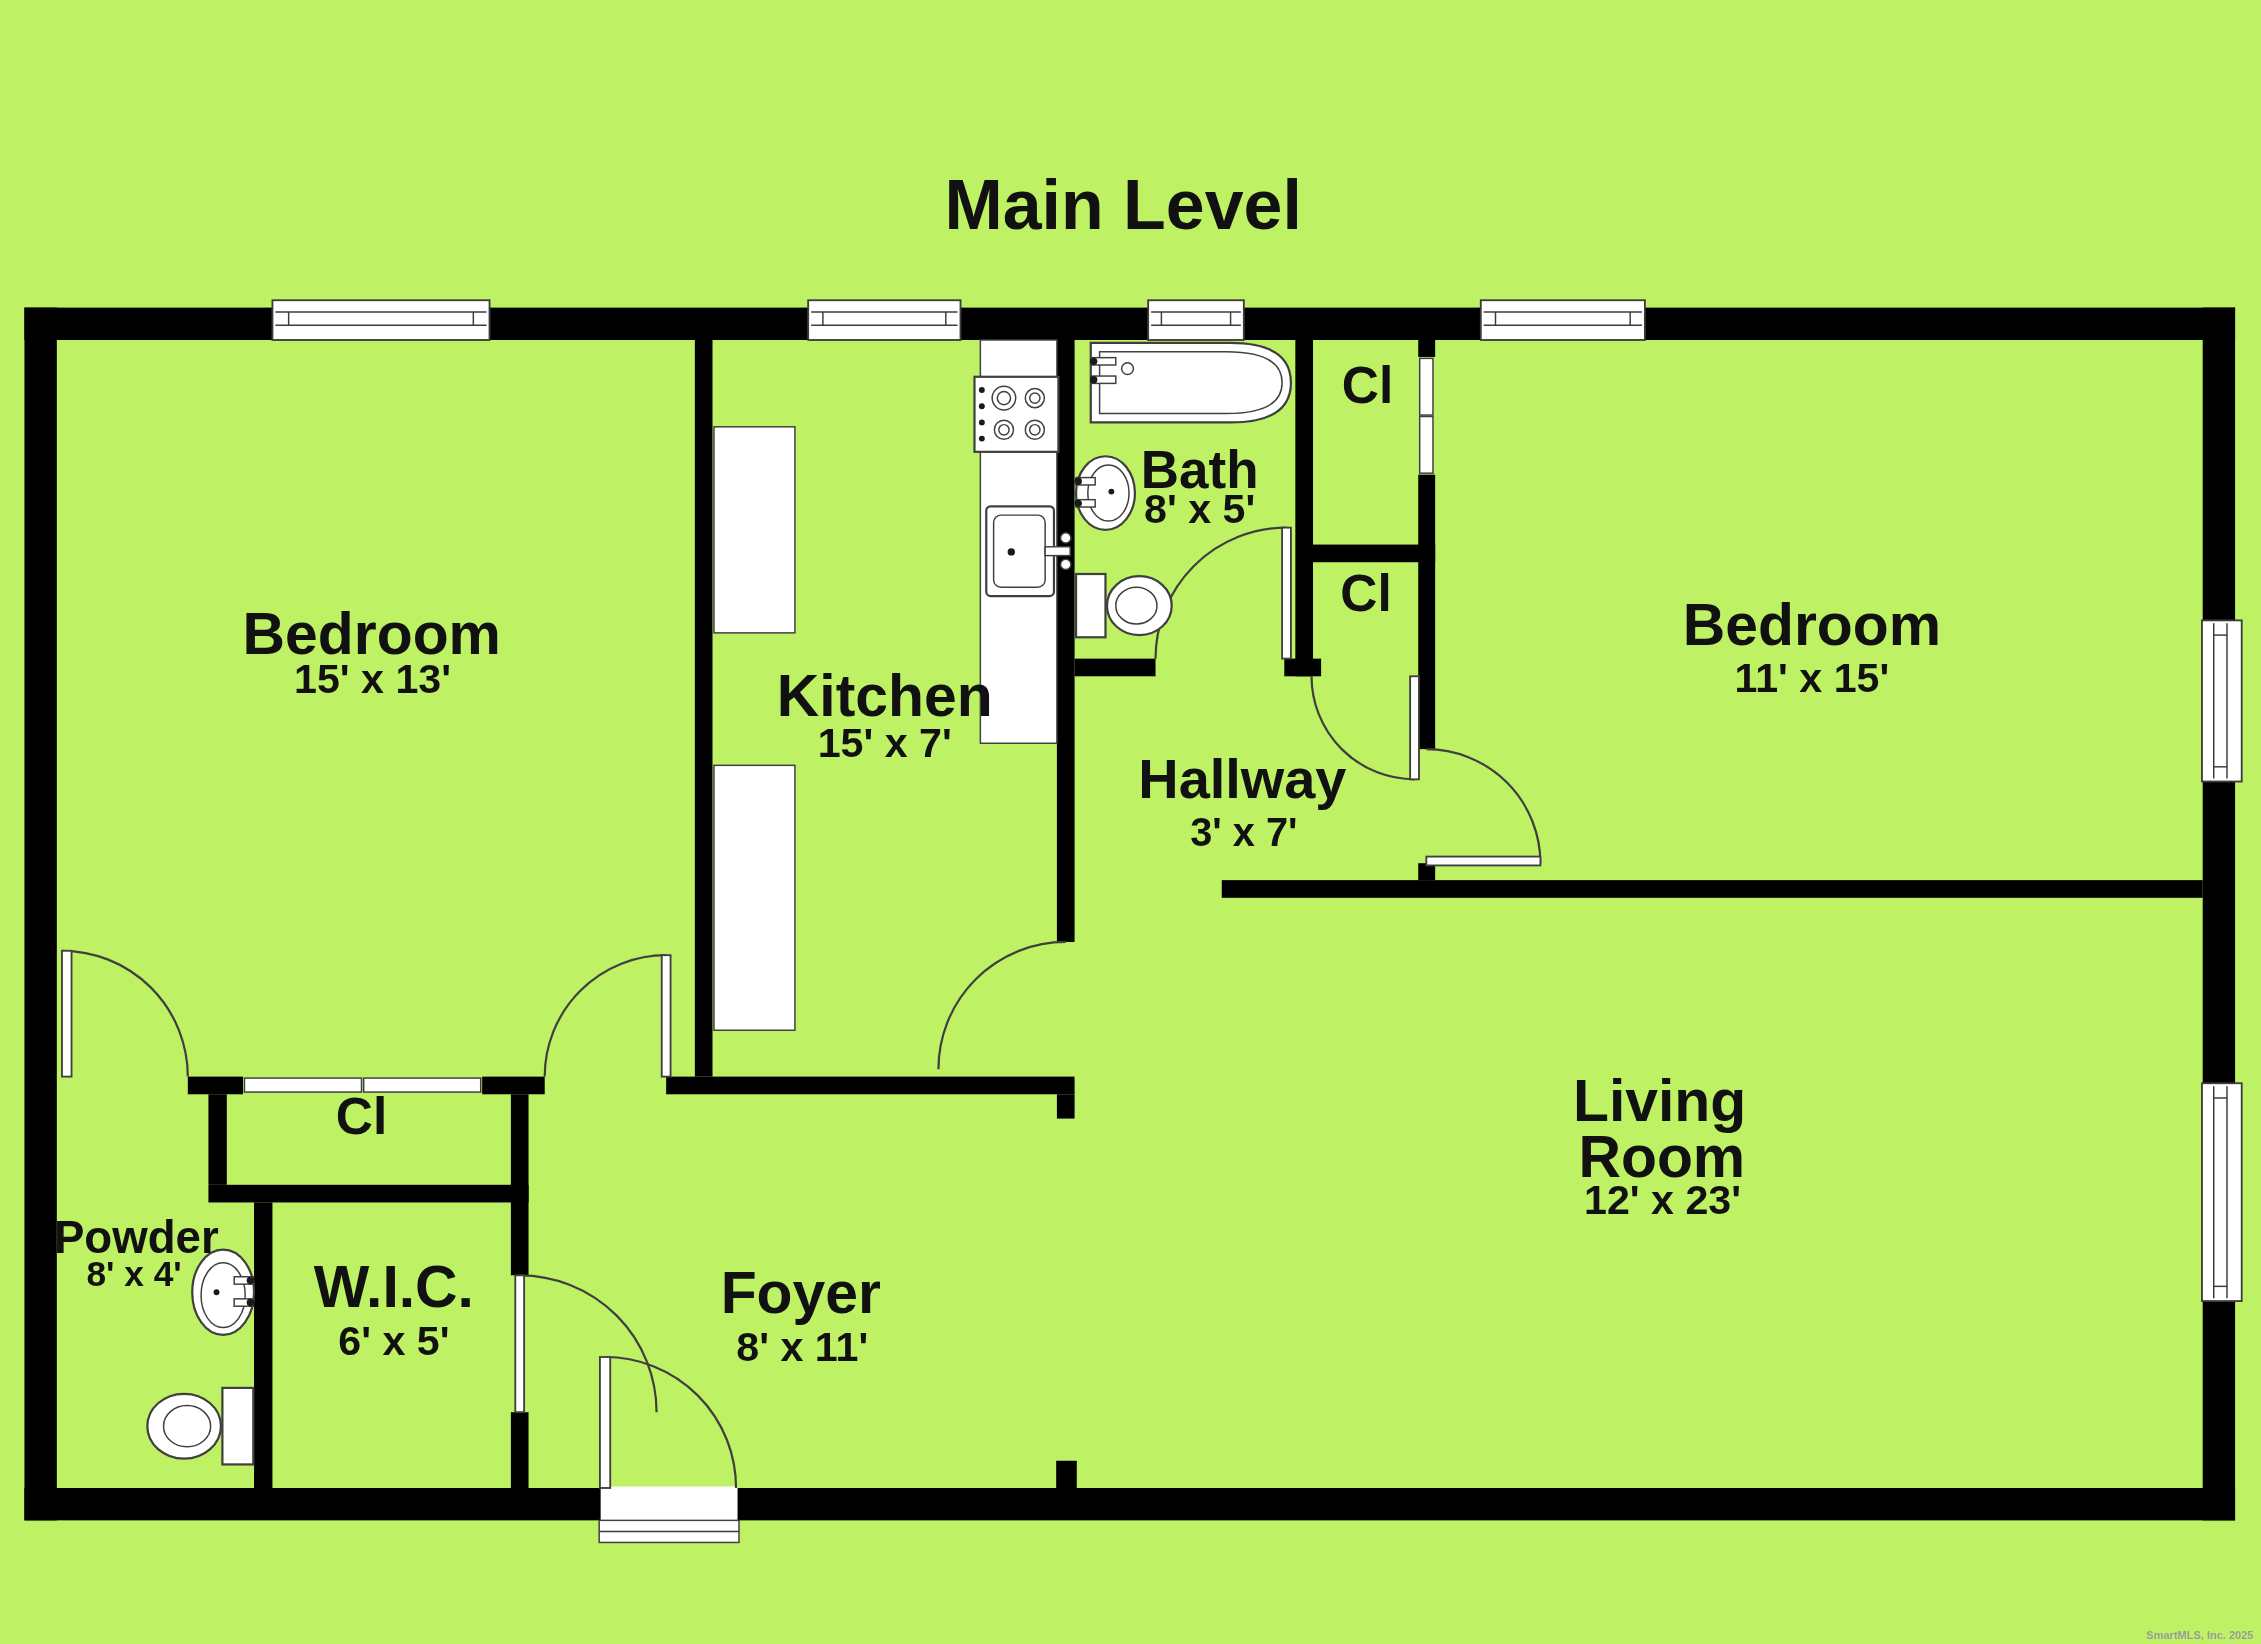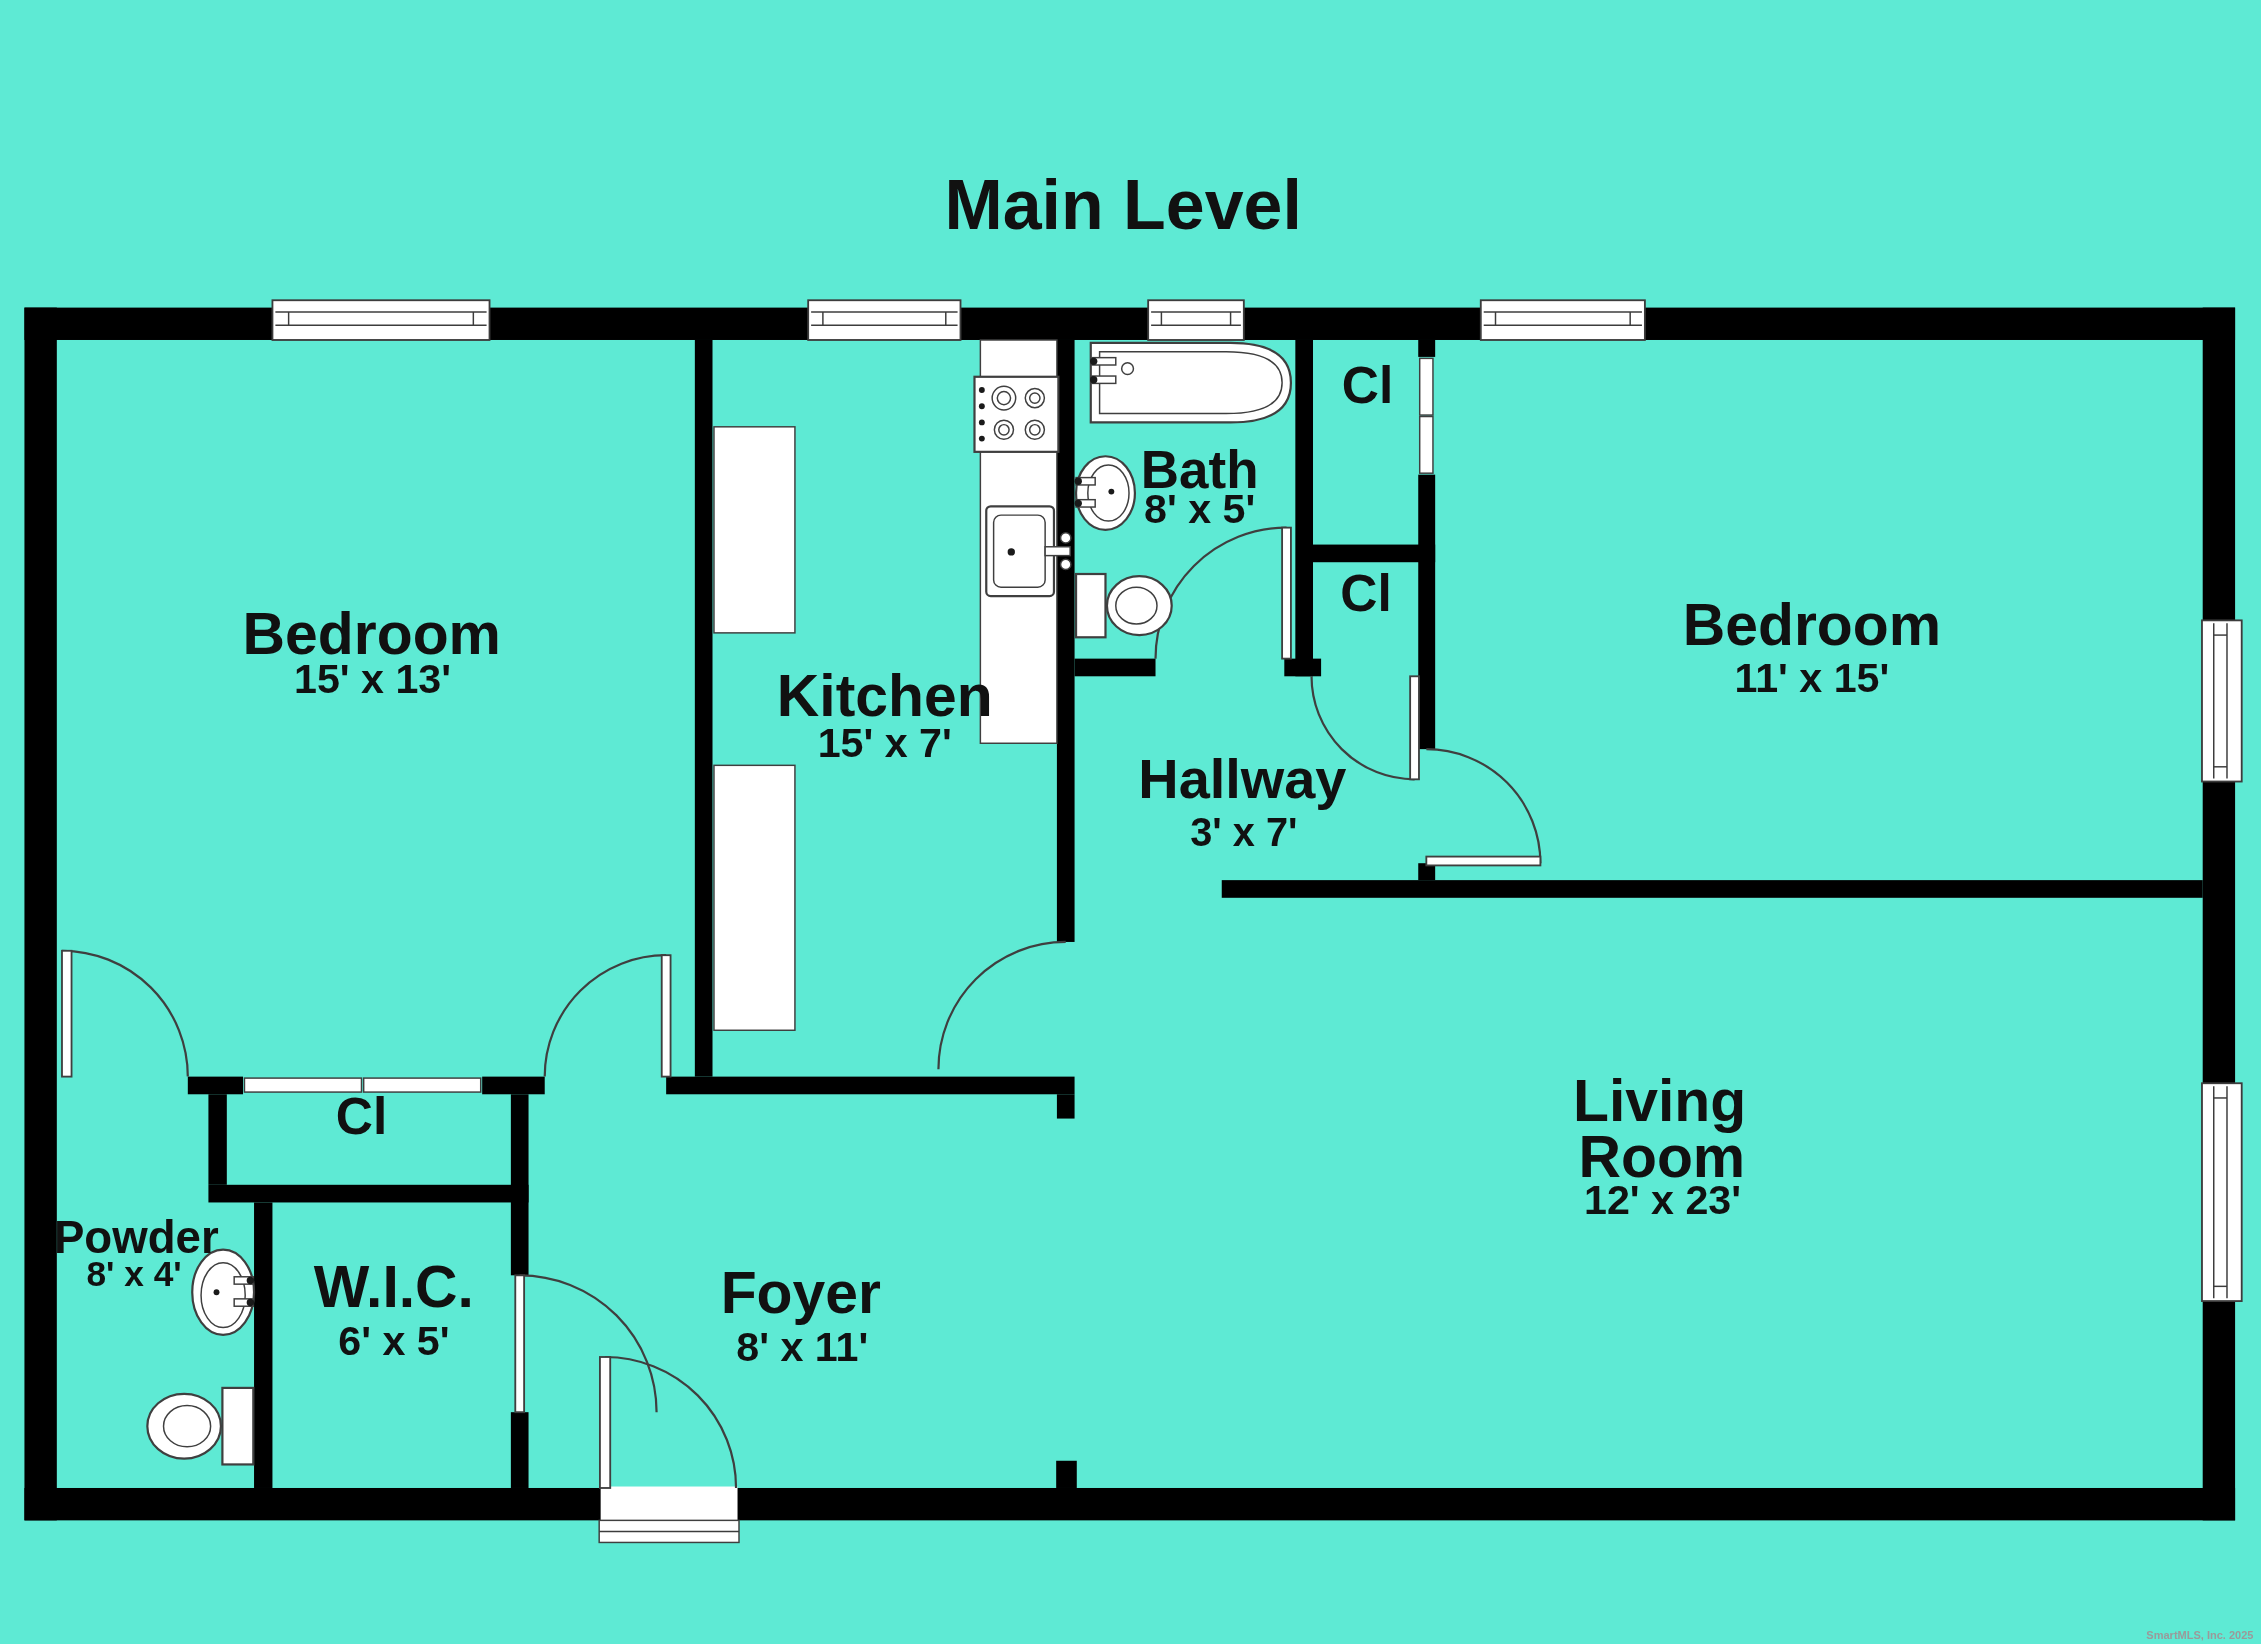--- a/index.html
+++ b/index.html
@@ -1,16 +1,16 @@
 <!DOCTYPE html>
 <html style="font-size:11.8px"><head>
 <meta charset="utf-8">
 <style>
   html,body{margin:0;padding:0;background:#ffffff;}
-  .canvas{position:relative;width:2261px;height:1644px;background:#5eead4;overflow:hidden;
+  .canvas{position:relative;width:2261px;height:1644px;background:#bef264;overflow:hidden;
           font-family:"Liberation Sans", sans-serif;}
   svg{display:block;width:100%;height:100%;}
   .wall{fill:#000000;stroke:none;}
   .fix{fill:#ffffff;stroke:#3f3f3f;stroke-width:3;}
   .fixthin{fill:#ffffff;stroke:#3f3f3f;stroke-width:2;}
   .fixdot{fill:#1a1a1a;stroke:none;}
   .arc{fill:none;stroke:#3f3f3f;stroke-width:3;}
   .leaf{fill:#ffffff;stroke:#3f3f3f;stroke-width:2.5;}
   .win{fill:#ffffff;stroke:#3c3c3c;stroke-width:2.5;}
   .winline{fill:none;stroke:#3c3c3c;stroke-width:2;}

